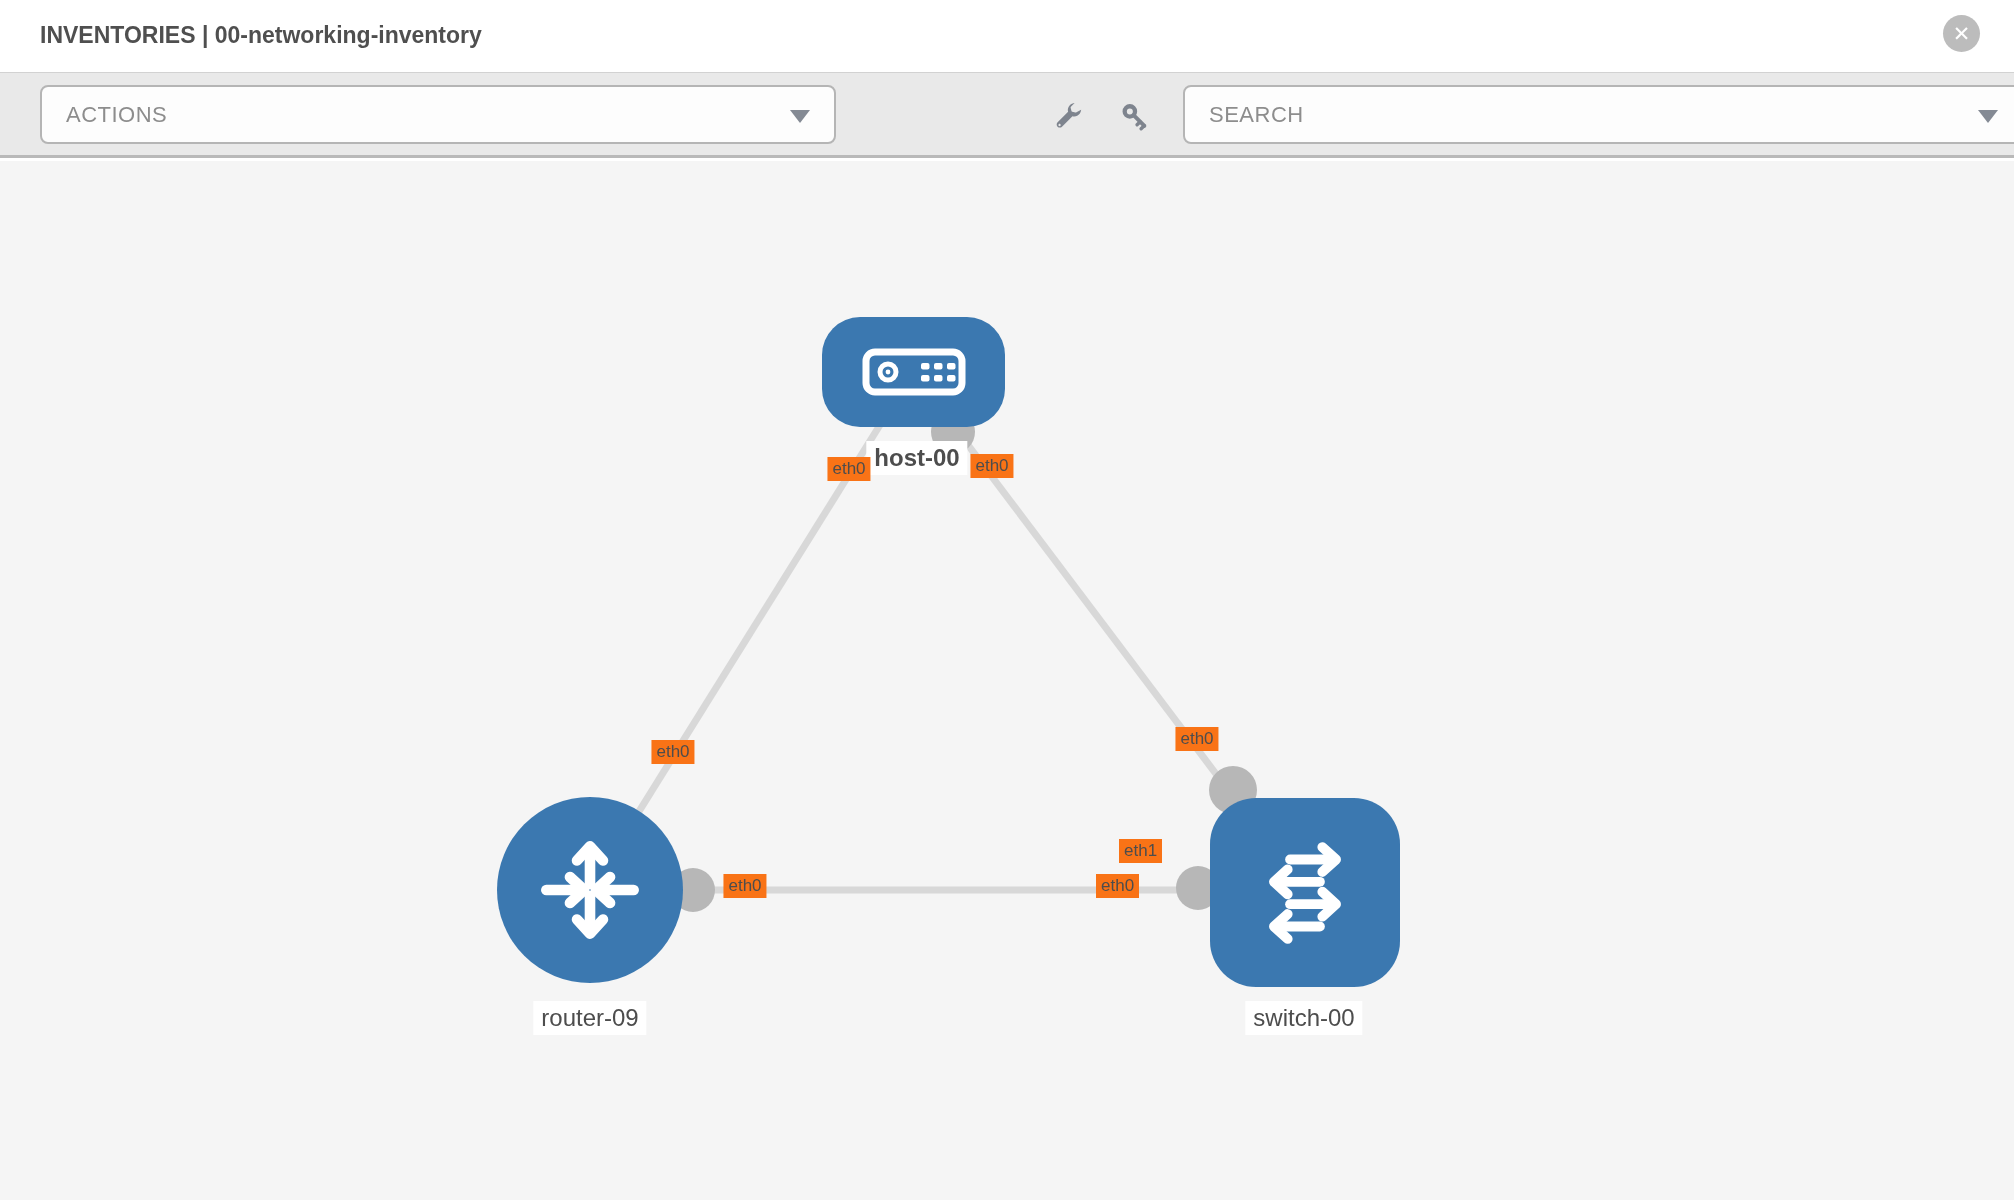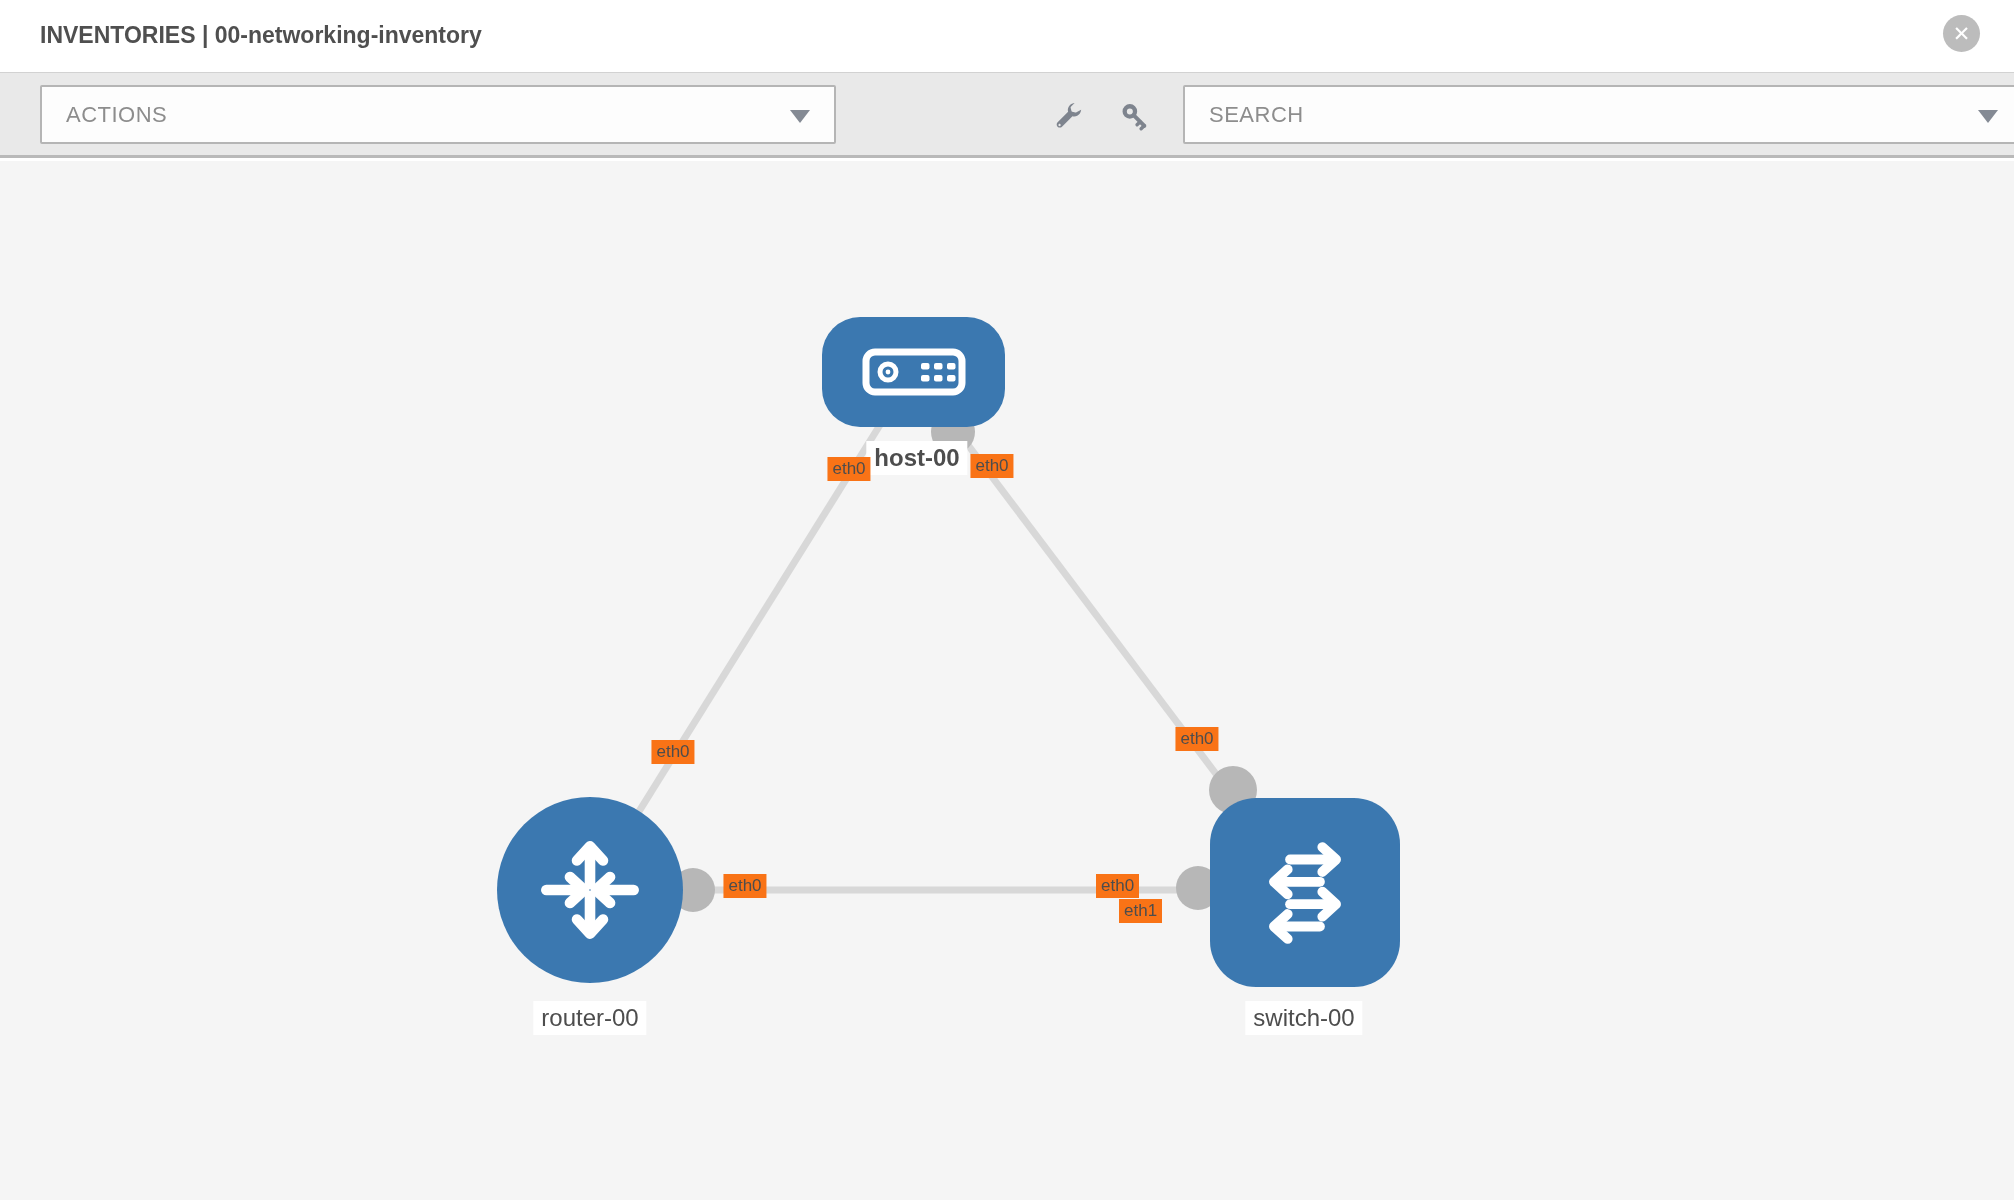--- a/index.html
+++ b/index.html
@@ -30,21 +30,21 @@
 
   
   .toolbar {
     position: absolute; top: 72px; left: 0; right: 0; height: 86px;
     background: #e9e9e9;
     border-top: 1px solid #d2d2d2;
     border-bottom: 3px solid #b9b9b9;
   }
   .select-box {
     position: absolute; top: 12px; height: 59px;
-    background: #fdfdfd; border: 2px solid #b5b5b5; border-radius: 2px;
+    background: #fdfdfd; border: 2px solid #b5b5b5; border-radius: 8px;
     display: flex; align-items: center;
     padding: 0 24px; cursor: pointer;
   }
   .select-box .placeholder {
     font-size: 22px; color: #8d8d8d; letter-spacing: 0.5px;
   }
   .caret {
     position: absolute; right: 24px; top: 50%; margin-top: -5px;
     width: 0; height: 0;
     border-left: 10px solid transparent; border-right: 10px solid transparent;
@@ -176,26 +176,26 @@
             <path d="M36 31 L25 41 L36 51"></path>
           <path d="M38 59 L74 59"></path>
             <path d="M64 49 L75 59 L64 69"></path>
           <path d="M62 77 L26 77"></path>
             <path d="M36 67 L25 77 L36 87"></path>
         </g>
       </svg>
     </div>
 
     <div class="node-label" style="left:917px; top:280px;font-weight:bold;">host-00</div>
-    <div class="node-label" style="left:590px; top:840px;">router-00</div>
+    <div class="node-label" style="left:590px; top:840px;">router-09</div>
     <div class="node-label" style="left:1304px; top:840px;">switch-00</div>
 
     <div class="if-label if-center" style="left:849px; top:296px;">eth0</div>
     <div class="if-label if-center" style="left:992px; top:293px;">eth0</div>
     <div class="if-label if-center" style="left:673px; top:579px;">eth0</div>
     <div class="if-label if-center" style="left:1197px; top:566px;">eth0</div>
     <div class="if-label if-center" style="left:745px; top:713px;">eth0</div>
 
     <div class="if-label" style="left:1096px; top:713px;">eth0</div>
-    <div class="if-label" style="left:1119px; top:738px;">eth1</div>
+    <div class="if-label" style="left:1119px; top:678px;">eth1</div>
 
   </div>
 </div>
 
 </body></html>

